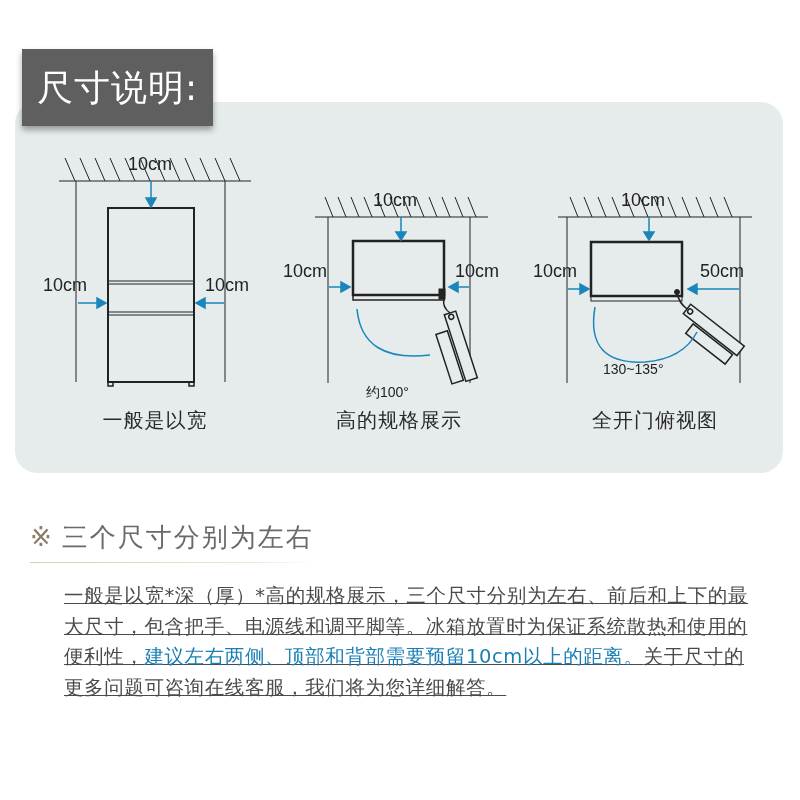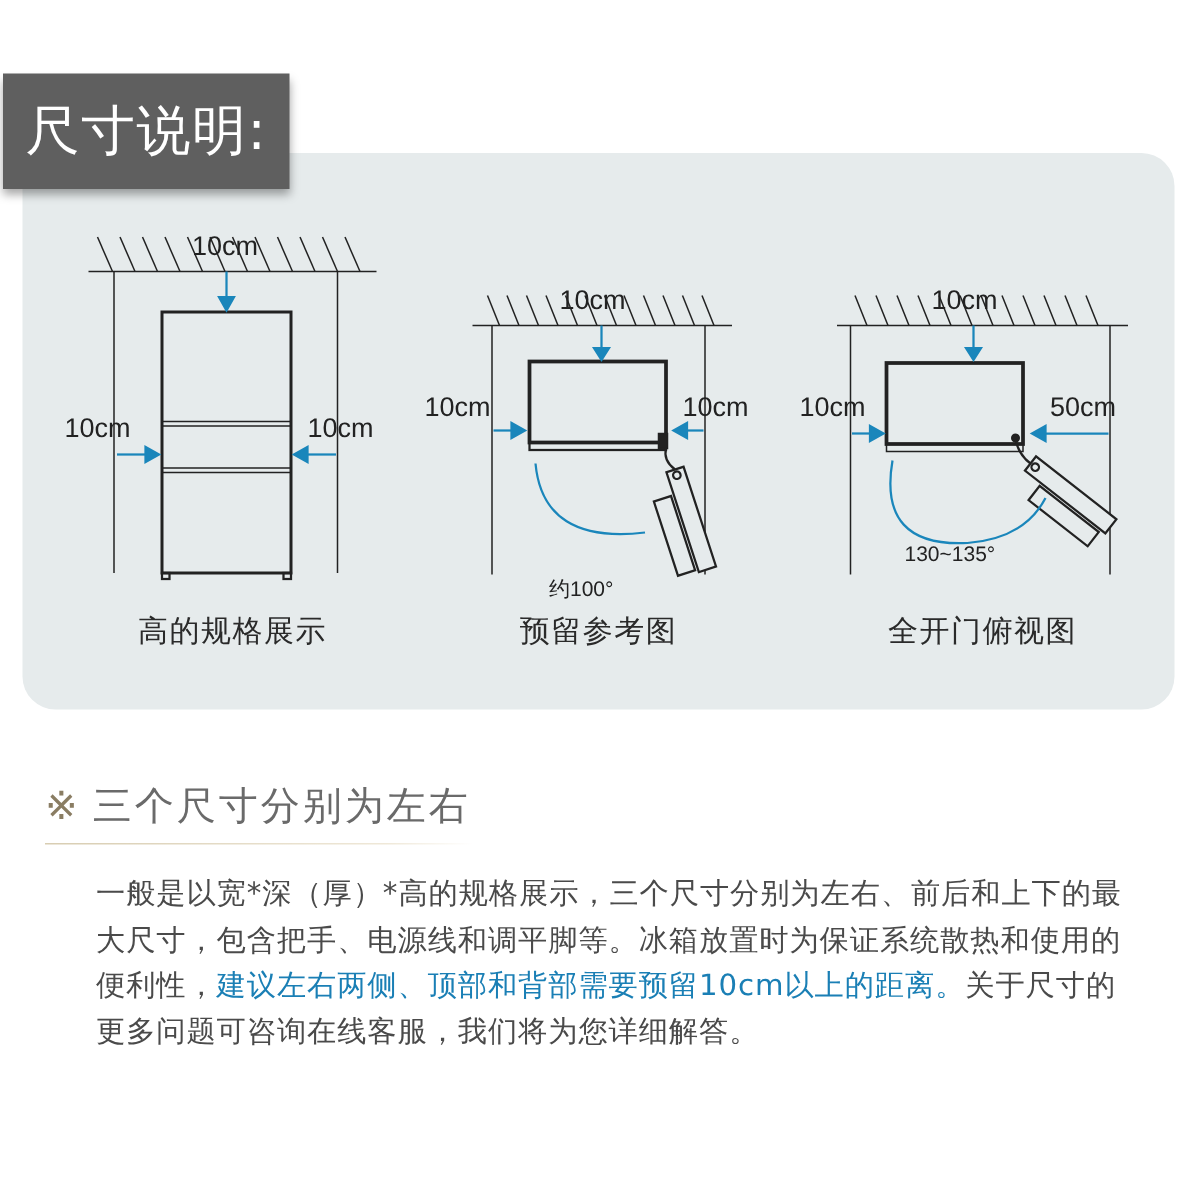--- a/index.html
+++ b/index.html
@@ -5,21 +5,21 @@
   html, body { margin: 0; padding: 0; }
   body {
     width: 800px; height: 800px; background: #ffffff; position: relative; overflow: hidden;
     font-family: "DejaVu Sans", "Liberation Sans", sans-serif; color: #333;
   }
   .panel {
     position: absolute; left: 15px; top: 102px; width: 768px; height: 371px;
     background: #e6ebec; border-radius: 22px;
   }
   .title-badge {
-    position: absolute; left: 2px; top: 49px; width: 191px; height: 77px;
+    position: absolute; left: 22px; top: 49px; width: 191px; height: 77px;
     background: #5f5f5f; color: #ffffff; font-size: 36px; line-height: 77px;
     text-align: center; box-shadow: 0 4px 6px rgba(0,0,0,0.35); z-index: 2;
     letter-spacing: 1px;
   }
   .diagram { position: absolute; }
   .diagram svg { display: block; overflow: visible; }
   .dim-label { font-size: 18px; fill: #222; font-family: "Liberation Sans", sans-serif; }
   .angle-label { font-size: 14px; fill: #222; font-family: "Liberation Sans", sans-serif; }
   .caption {
     position: absolute; font-size: 20px; color: #2a2a2a; text-align: center; width: 220px;
@@ -29,21 +29,21 @@
     position: absolute; left: 30px; top: 520px; font-size: 26px; color: #6a6a6a;
     letter-spacing: 2px;
   }
   .section-head .mark { color: #8a7d63; margin-right: 8px; }
   .section-rule {
     position: absolute; left: 30px; top: 562px; width: 285px; height: 1px;
     background: linear-gradient(to right, #d8cdb2, #efe8d8 80%, rgba(255,255,255,0));
   }
   .body-text {
     position: absolute; left: 64px; top: 581px; width: 700px; font-size: 19.5px;
-    line-height: 30.5px; color: #4a4a4a; letter-spacing: 0.6px;
+    line-height: 30.5px; color: #4a4a4a; letter-spacing: 0.6px; text-decoration: underline;
   }
   .body-text .hl { color: #1a7fb5; }
 </style>
 </head>
 <body>
 
 <div class="panel"></div>
 
 <div class="title-badge">尺寸说明:</div>
 
@@ -85,21 +85,21 @@
       <line x1="23" y1="153" x2="44" y2="153"></line>
         <polygon points="42,148 42,158 51,153"></polygon>
       <line x1="169" y1="153" x2="148" y2="153"></line>
         <polygon points="150,148 150,158 141,153"></polygon>
     </g>
     <text class="dim-label" x="73" y="20">10cm</text>
     <text class="dim-label" x="-12" y="141">10cm</text>
     <text class="dim-label" x="150" y="141">10cm</text>
   </svg>
 </div>
-<div class="caption" style="left:45px; top:407px;">高的规格展示</div>
+<div class="caption" style="left:45px; top:407px;">一般是以宽</div>
 
 <div class="diagram" style="left:310px; top:185px;">
   <svg width="190" height="205" viewBox="0 0 190 205">
     <g stroke="#222" stroke-width="1">
       <line x1="5" y1="32" x2="178" y2="32"></line>
       <line x1="15" y1="12" x2="23" y2="32"></line>
         <line x1="28" y1="12" x2="36" y2="32"></line>
       <line x1="41" y1="12" x2="49" y2="32"></line>
         <line x1="54" y1="12" x2="62" y2="32"></line>
       <line x1="67" y1="12" x2="75" y2="32"></line>
@@ -136,21 +136,21 @@
         <polygon points="31,97 31,107 40,102"></polygon>
       <line x1="159" y1="102" x2="146" y2="102"></line>
         <polygon points="148,97 148,107 139,102"></polygon>
     </g>
     <text class="dim-label" x="63" y="21">10cm</text>
     <text class="dim-label" x="-27" y="92">10cm</text>
     <text class="dim-label" x="145" y="92">10cm</text>
     <text class="angle-label" x="56" y="212">约100°</text>
   </svg>
 </div>
-<div class="caption" style="left:289px; top:407px;">预留参考图</div>
+<div class="caption" style="left:289px; top:407px;">高的规格展示</div>
 
 <div class="diagram" style="left:555px; top:185px;">
   <svg width="215" height="205" viewBox="0 0 215 205">
     <g stroke="#222" stroke-width="1">
       <line x1="3" y1="32" x2="197" y2="32"></line>
       <line x1="15" y1="12" x2="23" y2="32"></line>
         <line x1="29" y1="12" x2="37" y2="32"></line>
       <line x1="43" y1="12" x2="51" y2="32"></line>
         <line x1="57" y1="12" x2="65" y2="32"></line>
       <line x1="71" y1="12" x2="79" y2="32"></line>

